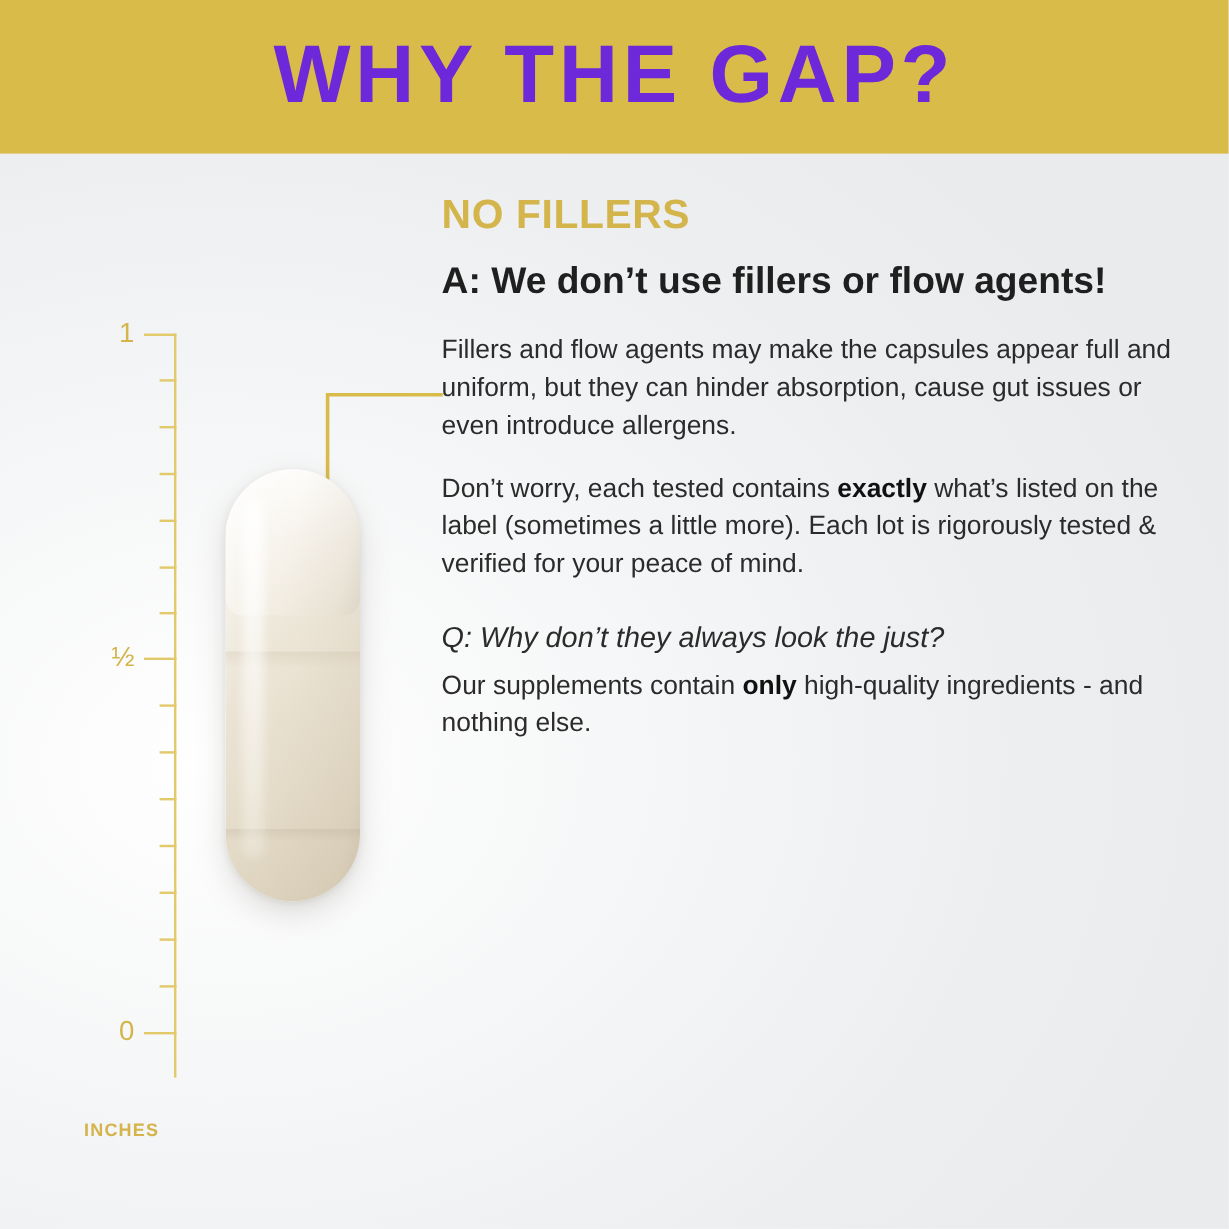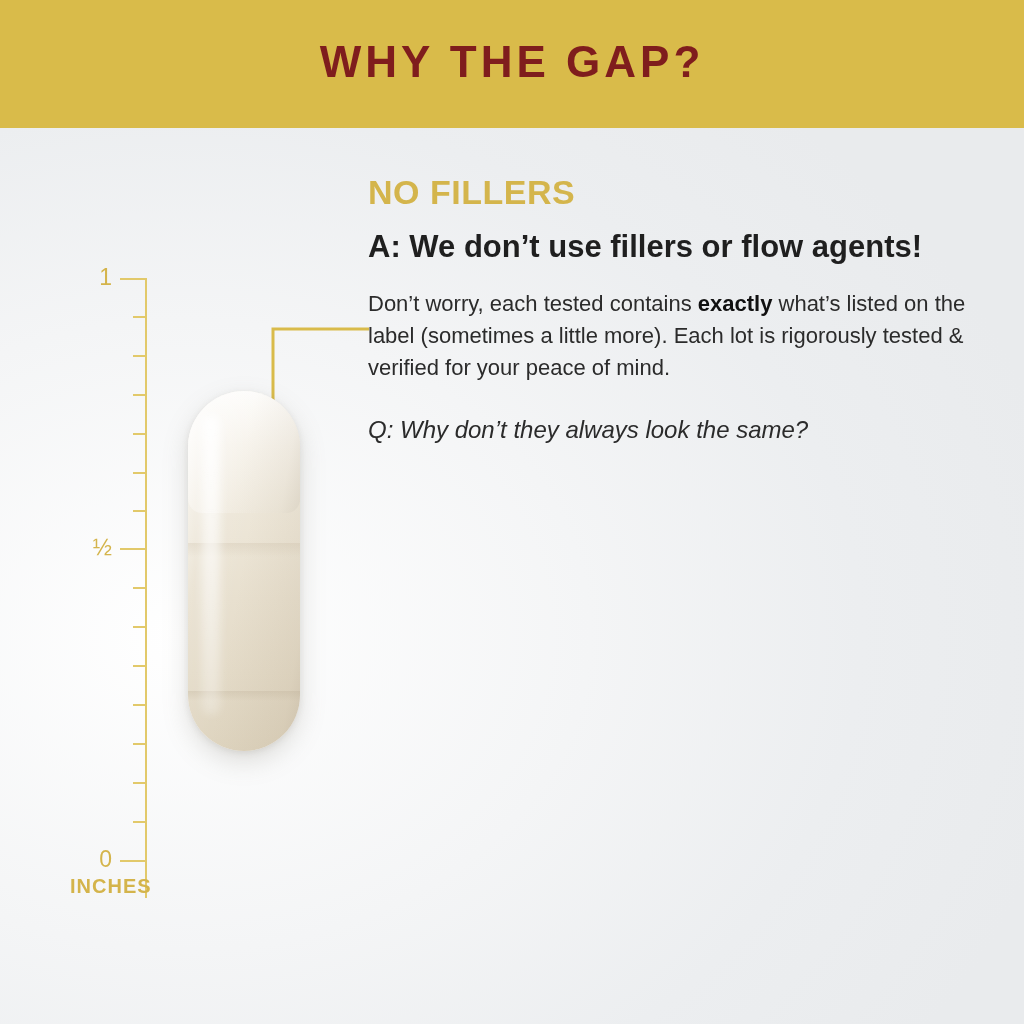--- a/index.html
+++ b/index.html
@@ -27,22 +27,22 @@
     position: absolute;
     top: 0; left: 0;
     width: 1024px;
     height: 128px;
     background: #d9bb4a;
     display: flex;
     align-items: center;
     justify-content: center;
   }
   .banner-title {
-    color: #7f1d1d;
-    font-size: 44px;
+    color: #6d28d9;
+    font-size: 68px;
     font-weight: bold;
     letter-spacing: 4px;
     line-height: 1;
     font-family: "Liberation Sans", sans-serif;
     margin-top: -4px;
   }
 
   
   .left-col {
     position: absolute;
@@ -81,23 +81,23 @@
     color: #d4b44b;
     font-size: 23px;
     font-family: "Liberation Sans", sans-serif;
     text-align: right;
     width: 40px;
     left: -48px;
   }
   .ruler-unit {
     position: absolute;
     left: -50px;
-    top: 597px;
+    top: 656px;
     color: #d4b44b;
-    font-size: 20px;
+    font-size: 15px;
     font-weight: bold;
     letter-spacing: 1px;
     font-family: "Liberation Sans", sans-serif;
     text-align: right;
   }
 
   
   .capsule-wrap {
     position: absolute;
     left: 188px;
@@ -167,21 +167,21 @@
     position: absolute;
     left: 368px;
     top: 160px;
     width: 608px;
   }
   h2.section-head {
     color: #d4b54c;
     font-size: 34px;
     font-weight: bold;
     letter-spacing: 0.5px;
-    margin: 13px 0 14px 0;
+    margin: 0 0 14px 0;
     font-family: "Liberation Sans", sans-serif;
   }
   .q-line {
     font-size: 24px;
     font-style: italic;
     color: #2b2b2b;
     margin: 0 0 6px 0;
     line-height: 1.35;
   }
   .a-line {
@@ -249,20 +249,22 @@
         <div class="capsule-cap"></div>
         <div class="capsule-shine"></div>
       </div>
     </div>
   </div>
 
   <div class="right-col">
 
     <h2 class="section-head">NO FILLERS</h2>
     <p class="a-line">A: We don’t use fillers or flow agents!</p>
+    <p class="body">Fillers and flow agents may make the capsules appear full and uniform, but they can hinder absorption, cause gut issues or even introduce allergens.</p>
     <p class="body"><span>Don’t worry, each tested contains </span><b>exactly</b><span> what’s listed on the label (sometimes a little more). Each lot is rigorously tested &amp; verified for your peace of mind.</span></p>
 
     <div class="section2">
-      <p class="q-line">Q: Why don’t they always look the same?</p>
+      <p class="q-line">Q: Why don’t they always look the just?</p>
+      <p class="body"><span>Our supplements contain </span><b>only</b><span> high-quality ingredients - and nothing else.</span></p>
     </div>
 
   </div>
 </div>
 
 </body></html>

